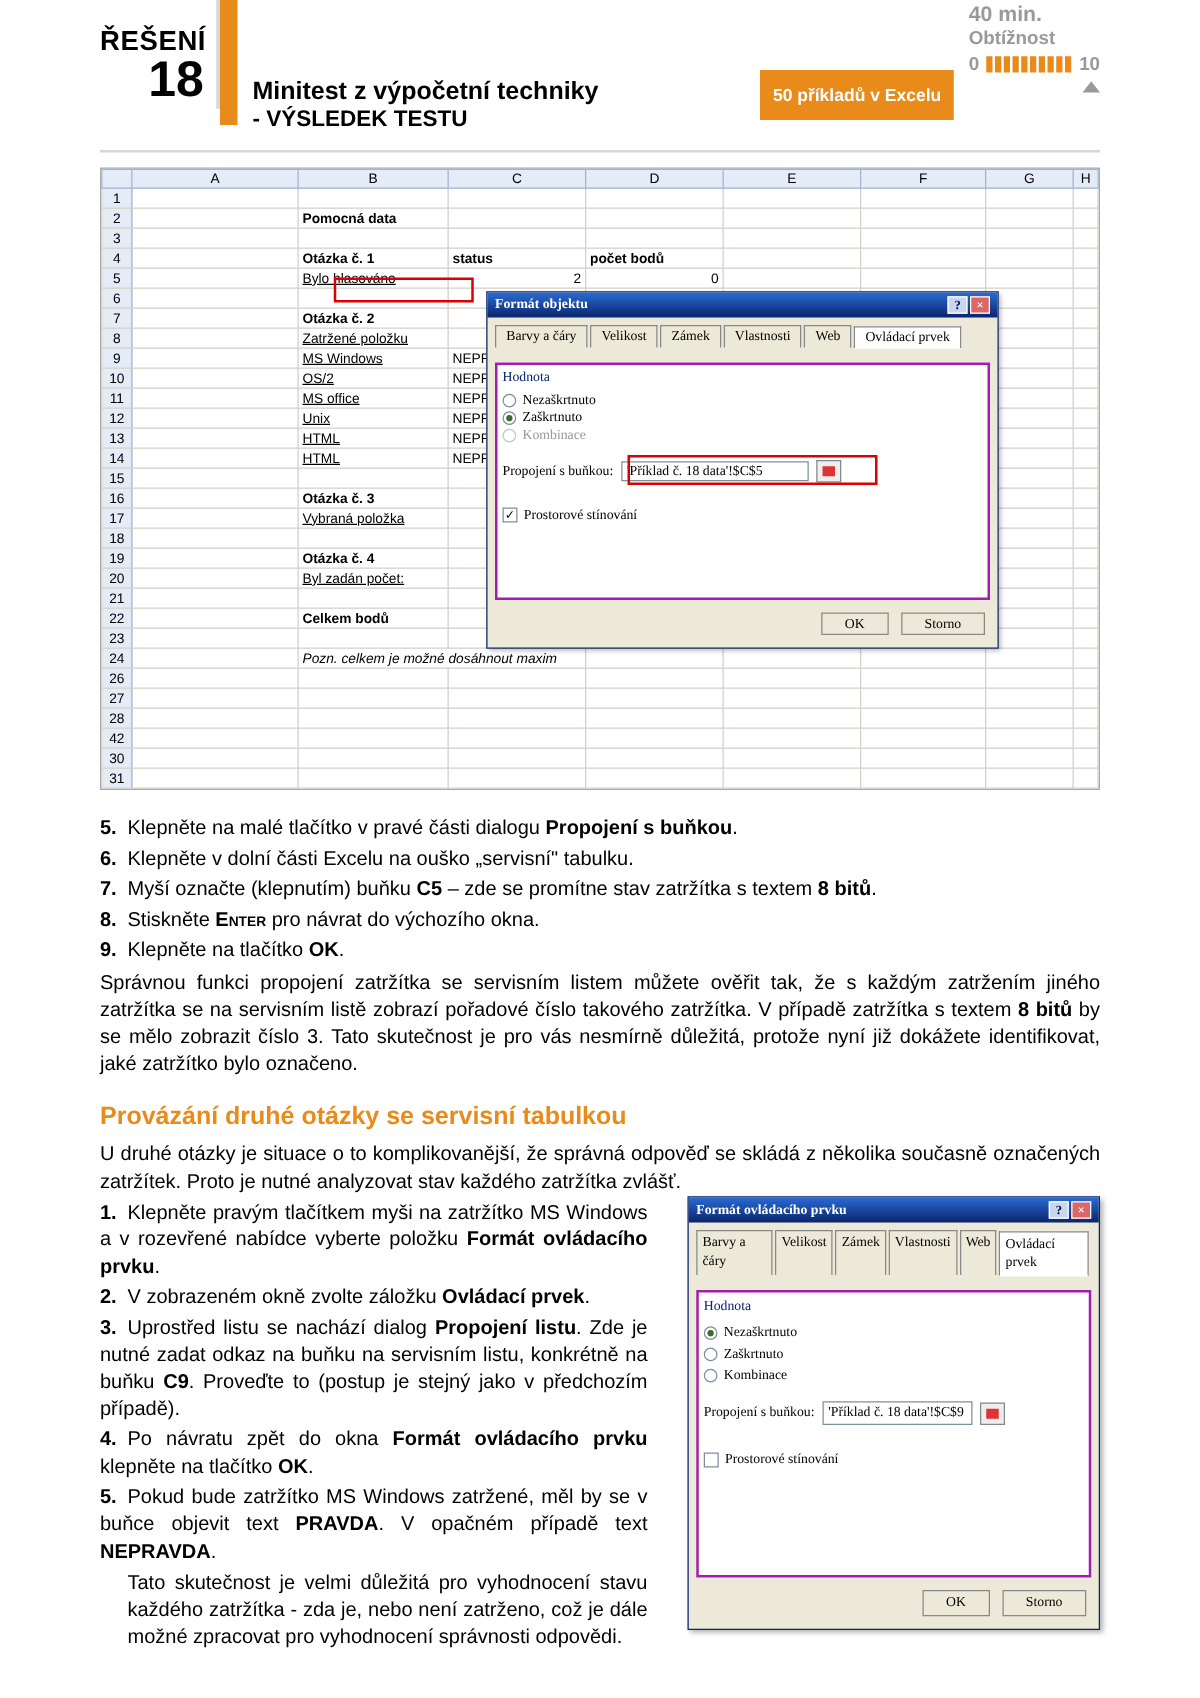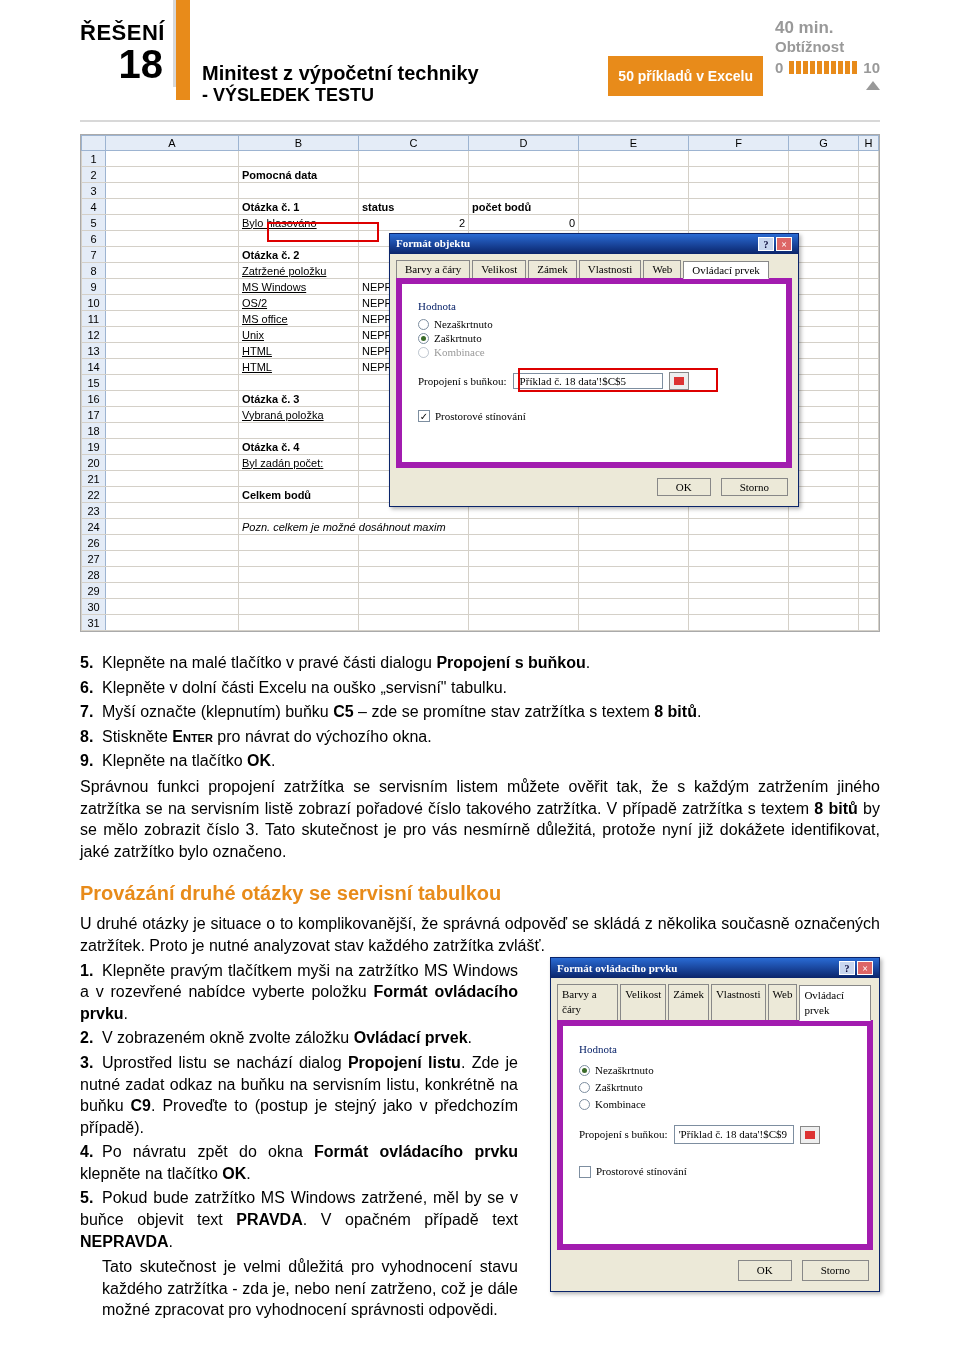--- a/index.html
+++ b/index.html
@@ -10,21 +10,21 @@
 .hdr { display: flex; align-items: flex-start; margin-bottom: 12px; border-bottom: 2px solid #d8d8d8; padding-bottom: 14px; }
 .left-tab { width: 96px; border-right: 3px solid #d8d8d8; padding: 20px 10px 0 0; text-align: right; }
 .reseni { font-size: 22px; font-weight: bold; letter-spacing: .5px; }
 .big-num { font-size: 40px; font-weight: bold; margin-top: -4px; }
 .orange-stripe { width: 14px; background: #e88b1a; height: 100px; margin-right: 12px; }
 .title-block { padding-top: 62px; flex: 1; }
 .t1 { font-size: 20px; font-weight: bold; }
 .t2 { font-size: 18px; font-weight: bold; }
 .badge-row { display: flex; align-items: flex-start; margin-left: auto; }
 .orange-box { background: #e88b1a; color: #fff; font-weight: bold; font-size: 14px; padding: 12px 10px; text-align: left; margin-top: 56px; }
-.diff-box { margin-left: 12px; color: #999; font-weight: bold; font-size: 15px; padding-top: 18px; }
+.diff-box { margin-left: 12px; color: #999; font-weight: bold; font-size: 15px; padding-top: 2px; }
 .diff-time { font-size: 17px; }
 .diff-bar { display: flex; align-items: center; gap: 6px; margin-top: 4px; }
 .bars { display: flex; gap: 2px; }
 .bar { width: 5px; height: 13px; background: #e88b1a; }
 .arrow-up { width: 0; height: 0; border-left: 7px solid transparent; border-right: 7px solid transparent; border-bottom: 9px solid #999; margin-top: 5px; }
 
 
 .excel-wrap { position: relative; background: #fff; border: 1px solid #aaa; font-family: Tahoma, Arial; font-size: 11px; margin: 6px 0 20px 0; }
 .excel-table { border-collapse: collapse; width: 100%; }
 .excel-table th { background: #e4ecf7; border: 1px solid #9db4d1; font-weight: normal; text-align: center; padding: 1px 0; }
@@ -37,21 +37,21 @@
 
 
 .dlg { position: absolute; background: #ece9d8; border: 1px solid #0a246a; font-family: Tahoma; font-size: 11px; box-shadow: 2px 2px 4px rgba(0,0,0,.3); }
 .dlg-title { background: linear-gradient(#2a6bd4,#0a246a); color: #fff; font-weight: bold; padding: 3px 6px; display: flex; }
 .dlg-title .sp { flex: 1; }
 .dlg-x { background: #d66; border: 1px solid #fff; width: 16px; height: 14px; text-align: center; font-size: 10px; line-height: 13px; margin-left: 2px; }
 .dlg-q { background: #c8d6ef; border: 1px solid #fff; width: 16px; height: 14px; text-align: center; font-size: 10px; line-height: 13px; color: #003; }
 .tabs { display: flex; margin: 6px 6px 0 6px; }
 .tab { border: 1px solid #888; border-bottom: none; padding: 2px 8px; background: #ece9d8; margin-right: 2px; font-size: 11px; }
 .tab.active { background: #fff; border-bottom: 1px solid #fff; position: relative; top: 1px; }
-.dlg-body { border: 6px solid #a21caf; background: #fff; margin: 0 6px 6px 6px; padding: 16px; min-height: 190px; }
+.dlg-body { border: 2px solid #a21caf; background: #fff; margin: 12px 6px 6px 6px; padding: 4px; min-height: 190px; }
 .dlg-lbl { color: #0a246a; font-size: 11px; margin-bottom: 6px; }
 .radio-row { display: flex; align-items: center; gap: 5px; margin: 2px 0; font-size: 11px; }
 .radio { width: 11px; height: 11px; border: 1px solid #7d8ea0; border-radius: 50%; display: inline-flex; align-items: center; justify-content: center; }
 .radio.on::after { content: ""; width: 5px; height: 5px; background: #3b6c2a; border-radius: 50%; }
 .radio.grey { opacity: .5; }
 .link-row { margin-top: 14px; display: flex; align-items: center; gap: 6px; }
 .link-input { border: 1px solid #7d8ea0; background: #fff; padding: 1px 4px; font-size: 11px; width: 150px; }
 .link-btn { width: 20px; height: 18px; border: 1px solid #888; background: #eee; display: inline-flex; align-items: center; justify-content: center; }
 .link-btn::after { content: ""; width: 10px; height: 8px; background: #d33; }
 .chk-row { margin-top: 20px; display: flex; align-items: center; gap: 5px; }
@@ -419,21 +419,21 @@
             <td></td>
             <td></td>
             <td></td>
             <td></td>
             <td></td>
             <td></td>
             <td></td>
             <td></td>
           </tr>
       <tr>
-            <td class="row-hdr">29</td>
+            <td class="row-hdr">42</td>
             <td></td>
             <td></td>
             <td></td>
             <td></td>
             <td></td>
             <td></td>
             <td></td>
             <td></td>
           </tr>
       <tr>

